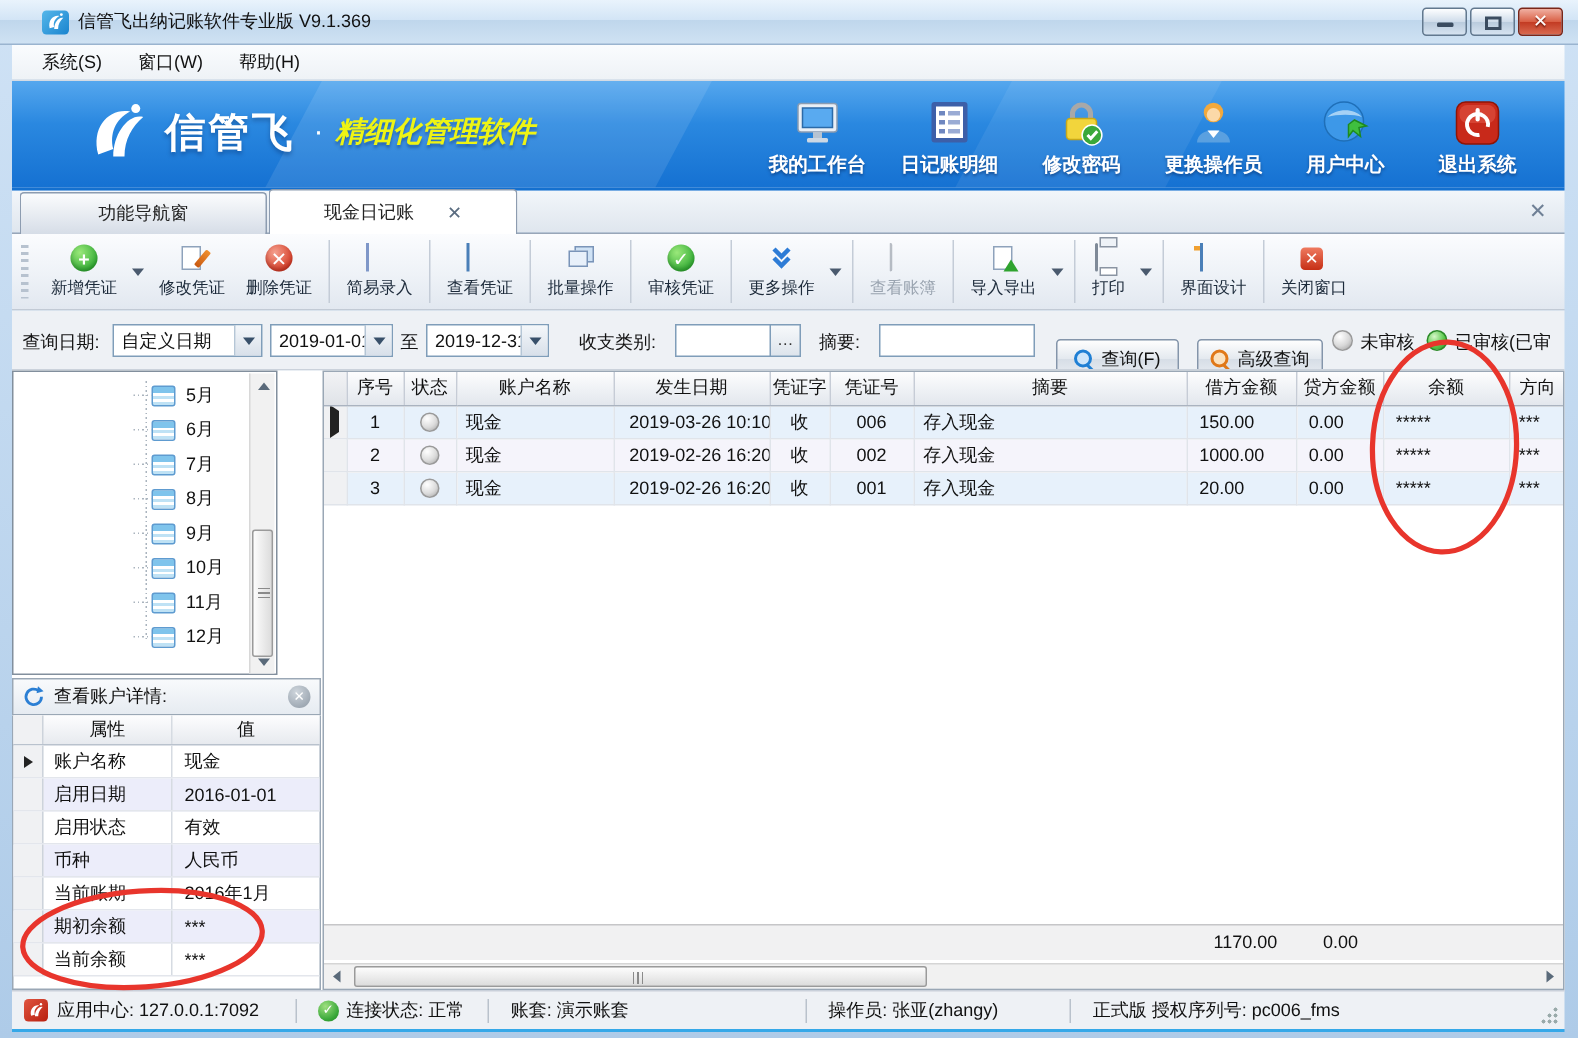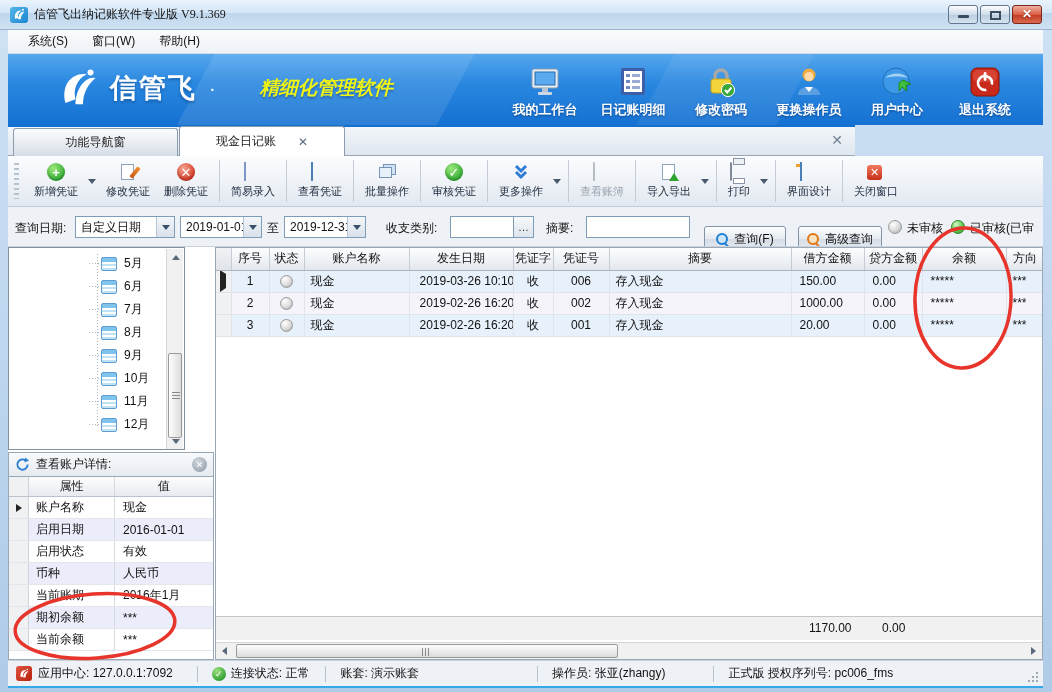--- a/index.html
+++ b/index.html
@@ -2,21 +2,21 @@
 <html><head>
 <meta charset="utf-8">
 <style>
   * { margin:0; padding:0; box-sizing:border-box; }
   html,body { width:1052px; height:692px; font-family:"Liberation Sans","DejaVu Sans",sans-serif; }
   .win { position:relative; width:1052px; height:692px; background:linear-gradient(180deg,#cfe2f5,#aecbe8); overflow:hidden; }
 
   
   .titlebar { position:absolute; left:0; top:0; width:1052px; height:30px;
     background:linear-gradient(180deg,#e9f3fc 0%,#d3e5f6 45%,#bfd6ec 46%,#cfe2f3 100%);
-    border-bottom:1px solid #9ab4cf; display:flex; align-items:center; padding-left:10px;font-family:Liberation Serif, serif; }
+    border-bottom:1px solid #9ab4cf; display:flex; align-items:center; padding-left:28px; }
   .applogo { width:18px; height:16px; border-radius:3px; background:linear-gradient(135deg,#55b7ea,#1a84cf);
     display:flex; align-items:center; justify-content:center; margin-right:6px; flex:none; }
   .applogo svg, .statlogo svg { display:block; }
   .title-text { font-size:12px; color:#111; }
   .winbtns { position:absolute; right:10px; top:5px; display:flex; gap:2px; }
   .wbtn { width:30px; height:19px; border:1px solid #5f7astroke; border:1px solid #62788e; border-radius:3px;
     background:linear-gradient(180deg,#fdfeff,#cfdcea 50%,#b9cbdd 51%,#d6e3f0); position:relative; }
   .wbtn.close { background:linear-gradient(180deg,#f0b0a2,#d95f44 50%,#c23a22 51%,#d96a50); border-color:#7a2619; }
   .wbtn .g-min { position:absolute; left:9px; bottom:5px; width:11px; height:3px; background:#3b4c60; border-radius:1px; }
   .wbtn .g-max { position:absolute; left:9px; top:5px; width:11px; height:9px; border:2px solid #3b4c60; background:transparent; }
@@ -30,28 +30,28 @@
   
   .banner { position:absolute; left:8px; top:54px; width:1035px; height:71px;
     background:linear-gradient(180deg,#55a7ee 0%,#2a88e0 40%,#1571d2 100%); overflow:hidden; }
   .banner::before { content:""; position:absolute; left:180px; top:-30px; width:260px; height:160px;
     background:rgba(255,255,255,.10); transform:skewX(-28deg); }
   .banner::after { content:""; position:absolute; left:640px; top:-30px; width:140px; height:160px;
     background:rgba(255,255,255,.07); transform:skewX(-28deg); }
   .brand { position:absolute; left:48px; top:14px; display:flex; align-items:center; z-index:2; }
   .brand-name { color:#fff; font-size:27px; font-weight:bold; letter-spacing:2px; margin-left:10px; text-shadow:0 2px 3px rgba(0,30,80,.35); }
   .brand-dot { color:#fff; font-size:20px; margin:0 8px 0 12px; }
-  .brand-slogan { color:#eef414; font-size:19px; font-weight:bold; font-style:italic; text-shadow:0 2px 2px rgba(0,30,80,.35);margin-left:36px; }
+  .brand-slogan { color:#eef414; font-size:19px; font-weight:bold; font-style:italic; text-shadow:0 2px 2px rgba(0,30,80,.35); }
   .banner-actions { position:absolute; right:14px; top:8px; display:flex; z-index:2; }
   .bact { width:88px; display:flex; flex-direction:column; align-items:center; cursor:pointer; }
   .bact .bicon { height:36px; display:flex; align-items:flex-end; justify-content:center; }
   .bact .blabel { color:#fff; font-size:13px; font-weight:bold; margin-top:3px; text-shadow:0 1px 2px rgba(0,30,80,.5); white-space:nowrap; }
 
   
-  .tabstrip { position:absolute; left:8px; top:125px; width:847px; height:31px;
+  .tabstrip { position:absolute; left:8px; top:125px; width:1035px; height:31px;
     background:linear-gradient(180deg,#f2f6fa,#dfe6ee); border-top:2px solid #1470cf; border-bottom:1px solid #98a6b8; }
   .tab { position:absolute; bottom:-1px; height:28px; display:flex; align-items:center; justify-content:center;
     font-size:12px; color:#222; border:1px solid #8d9cb0; border-bottom:none; border-radius:3px 3px 0 0; }
   .tab.inactive { left:5px; width:165px; background:linear-gradient(180deg,#fbfcfd,#d6dde7); }
   .tab.active { left:171px; width:166px; background:#fff; z-index:2; height:30px; }
   .tab .tabx { margin-left:22px; color:#5a6c80; font-size:12px; }
   .strip-close { position:absolute; right:12px; top:6px; color:#6f8096; font-size:14px; line-height:14px; }
 
   
   .toolbar { position:absolute; left:8px; top:156px; width:1035px; height:51px;

